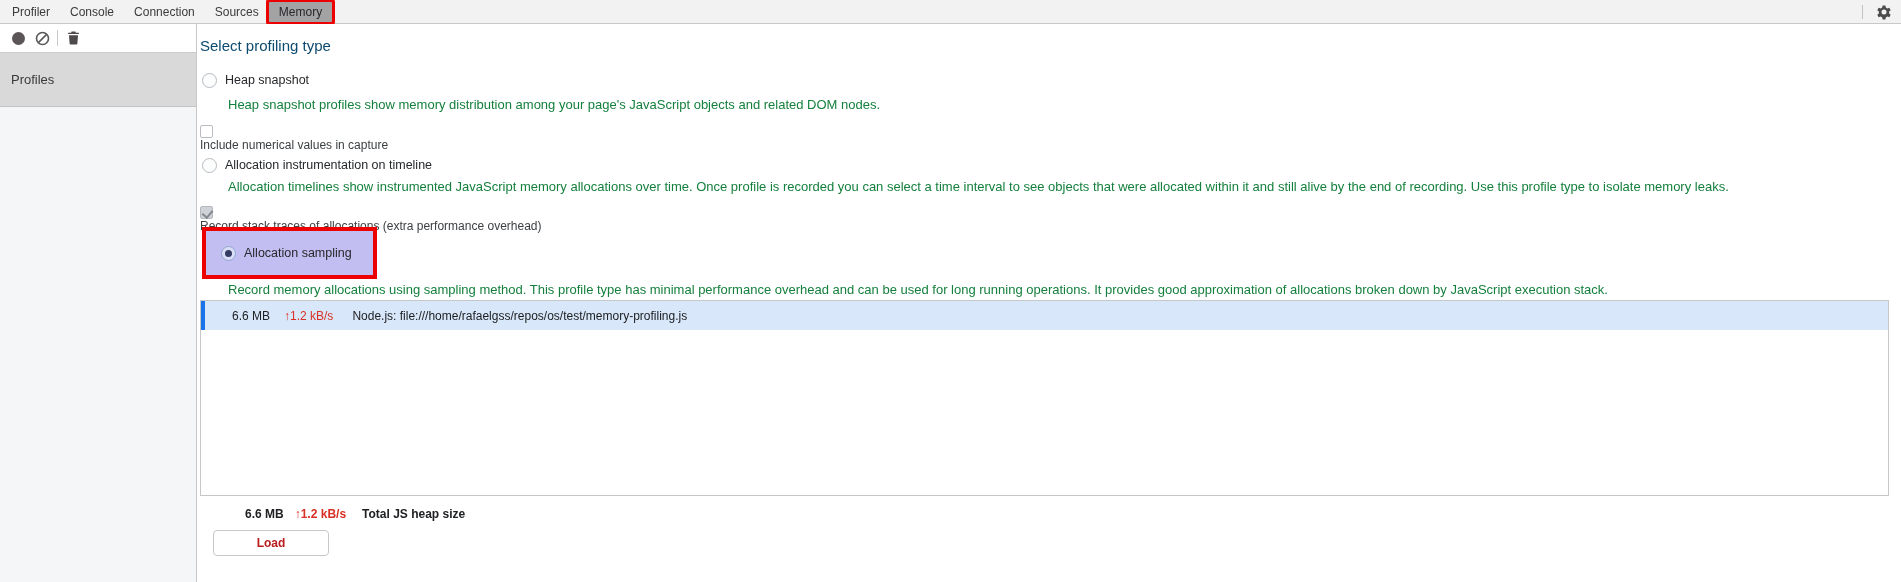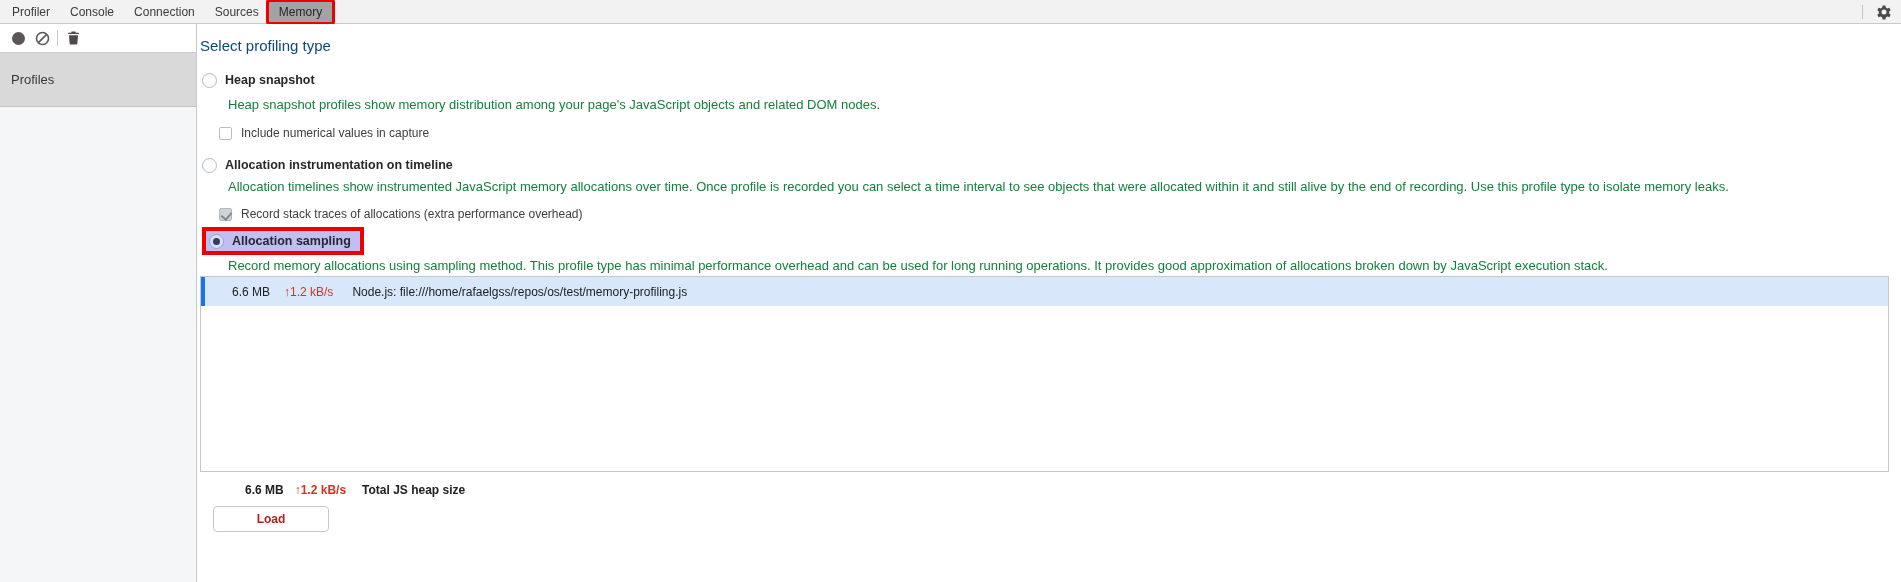--- a/index.html
+++ b/index.html
@@ -63,49 +63,49 @@
   .radio-row { display:flex; align-items:center; margin-left:2px; margin-top:17px; height:16px; }
   .radio {
     width:15px; height:15px; border-radius:50%; background:#fcfdfd;
     border:1px solid #b6bac0; margin-right:8px; flex:none; position:relative;
   }
   .radio.on { border-color:#9cb4d6; background:#eef4fb; }
   .radio.on::after {
     content:""; position:absolute; left:3px; top:3px; width:7px; height:7px;
     border-radius:50%; background:#333c63;
   }
-  .radio-label { font-size:12.5px; font-weight:700; color:#26282b; }
+  .radio-label { font-size:12.5px; font-weight:400; color:#26282b; }
 
   .option-desc {
     margin-left:28px; margin-top:9px; font-size:13px; line-height:15px; color:#15803d;
     white-space:nowrap;
   }
   .desc-2 { margin-top:6px; }
   .desc-3 { margin-top:3px; }
 
-  .checkbox-row { display:flex; align-items:flex-end; margin-left:19px; margin-top:13px; height:15px; }
+  .checkbox-row { display:flex; align-items:flex-start; margin-top:13px; height:15px;flex-direction:column; }
   .checkbox-row.cb2 { margin-top:12px; }
   .checkbox {
     width:13px; height:13px; border:1px solid #b9bdc1; border-radius:2px;
     background:#ffffff; margin-right:9px; flex:none; position:relative;
   }
   .checkbox.checked.disabled { background:#cfd2d6; border-color:#b5b8bc; }
   .checkbox.checked::after {
     content:""; position:absolute; left:3px; top:1px; width:5px; height:8px;
     border:solid #83888e; border-width:0 2px 2px 0; transform:rotate(40deg);
   }
   .checkbox-label { font-size:12px; color:#3c4043; }
 
   .sampling-annotation {
     display:inline-flex; align-items:center;
     margin-top:6px; margin-left:2px;
     border:4px solid #ec0000; background:#c2bef1;
     padding:2px 9px 2px 3px;
   }
-  .sampling-annotation .radio-row { margin:0; }
+  .sampling-annotation .radio-row { margin:12px; }
   .sampling-annotation .radio.on { background:#d9ddf5; border-color:#8fa7d0; }
 
   
   .vm-list {
     margin-top:3px; height:196px; width:1689px;
     border:1px solid #c7c7c7; background:#ffffff; overflow:hidden;
   }
   .vm-item {
     height:29px; background:#d8e8fa; border-left:4px solid #1a73e8;
     display:flex; align-items:center; font-size:12px;

